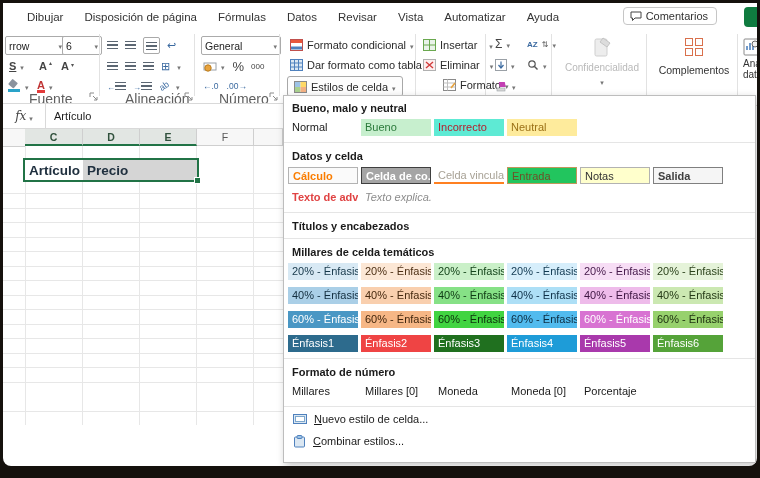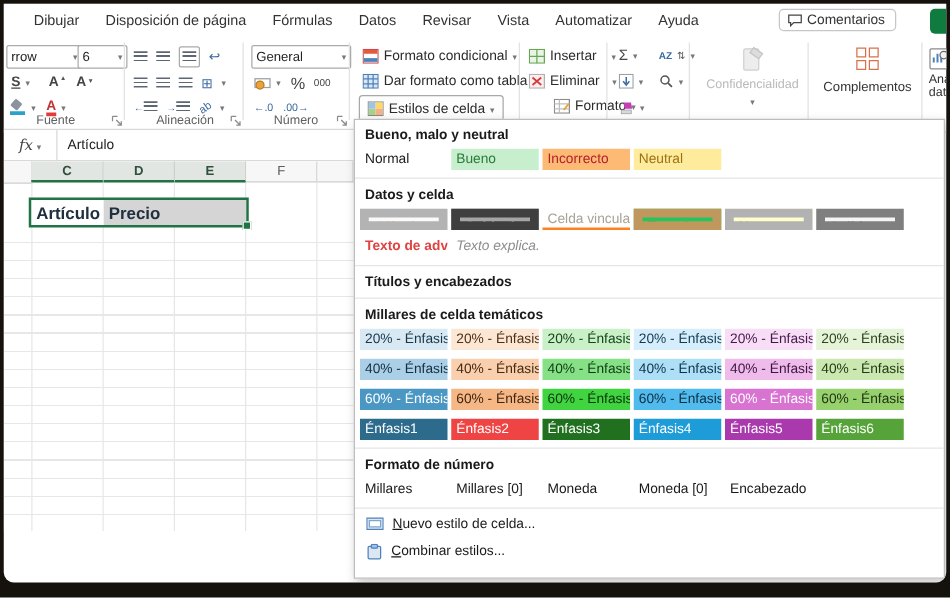--- a/index.html
+++ b/index.html
@@ -12,21 +12,21 @@
   .menubar{position:absolute;left:0;top:0;right:0;height:27px;display:flex;align-items:center;
            gap:21px;padding-left:24px;font-size:11.5px;color:#333;background:#fff;}
   .menubar .mitem{cursor:default;white-space:nowrap;}
   .comments-btn{position:absolute;right:40px;top:4px;border:1px solid #c6c6c6;border-radius:4px;
                 padding:2px 8px 2px 6px;font-size:11px;color:#333;display:flex;align-items:center;gap:4px;background:#fff;}
   .green-stub{position:absolute;right:0;top:4px;width:13px;height:20px;background:#0f7b3f;border-radius:4px 0 0 4px;}
 
   
   .ribbon{position:absolute;left:0;top:27px;right:0;height:75px;background:#fff;border-bottom:1px solid #dcdcdc;font-size:11px;color:#2b2b2b;}
   .vsep{position:absolute;top:4px;height:62px;width:1px;background:#e2e2e2;}
-  .glabel{position:absolute;top:61px;font-size:10px;color:#5f5f5f;}
+  .glabel{position:absolute;top:61px;font-size:14px;color:#5f5f5f;}
   .launch{position:absolute;top:62px;width:9px;height:9px;}
   .combo{position:absolute;height:17px;border:1px solid #ababab;border-radius:2px;background:#fff;
          font-size:10.5px;line-height:16px;padding:0 3px;color:#222;display:flex;justify-content:space-between;align-items:center;}
   .chev::after{content:"▾";font-size:7px;color:#777;}
   .rbtn{position:absolute;display:flex;align-items:center;gap:4px;white-space:nowrap;height:18px;}
   .lns{display:inline-block;width:11px;height:8px;
        background:repeating-linear-gradient(to bottom,#5c6773 0 1.3px,transparent 1.3px 3.4px);}
   .pressbox{border:1px solid #a9a9a9;border-radius:2px;padding:2px 2px 1px;background:#fff;}
   .mini{font-size:8px;color:#3b6aa0;}
   .sA{font-weight:bold;font-size:11px;color:#444;}
@@ -59,21 +59,21 @@
 
   
   .panel{position:absolute;left:280px;top:92px;width:473px;height:368px;background:#fff;
          border:1px solid #bdbdbd;box-shadow:2px 3px 8px rgba(0,0,0,.22);box-sizing:border-box;
          font-size:11px;color:#1a1a1a;z-index:9;overflow:hidden;}
   .ptitle{font-weight:bold;padding:6px 8px 3px;height:12px;}
   .prow{display:flex;padding:2px 0 3px 4px;}
   .pcell{width:70px;height:17px;line-height:17px;padding-left:4px;margin-right:3px;box-sizing:border-box;
          white-space:nowrap;overflow:hidden;cursor:default;}
   .psep{border-top:1px solid #e5e5e5;margin:3px 0 1px;}
-  .dm-border{border:7px solid #15803d;}
+  .dm-border{border:1px solid #15803d;}
   .dm-linked{border-bottom:2px solid #ff8021;}
   .bold{font-weight:bold;}
   .ital{font-style:italic;}
   .trow{display:flex;align-items:center;height:27px;padding-left:4px;}
   .tcellw{width:73px;box-sizing:border-box;}
   .t-enc1{width:70px;border:1px solid #9c9c9c;border-radius:2px;background:#fff;
           font-weight:bold;font-size:13px;padding:1px 0 0 4px;height:20px;box-sizing:border-box;
           border-bottom:1px solid #9c9c9c;position:relative;}
   .t-enc1 .blueline{position:absolute;left:1px;right:1px;bottom:1px;height:2px;background:#4f9bc4;}
   .t-enc4{font-weight:bold;font-size:11px;}
@@ -356,21 +356,21 @@
     <div class="fillhandle"></div>
 
   </div>
 
   <div class="panel">
 
     <div class="ptitle">Bueno, malo y neutral</div>
     <div class="prow">
       <div class="pcell" style="color: rgb(26, 26, 26);">Normal</div>
       <div class="pcell" style="background-color: rgb(199, 239, 206); color: rgb(43, 122, 59);">Bueno</div>
-      <div class="pcell" style="background-color: #fdba74; color: rgb(179, 32, 46);">Incorrecto</div>
+      <div class="pcell" style="background-color: #5eead4; color: rgb(179, 32, 46);">Incorrecto</div>
       <div class="pcell" style="background-color: rgb(254, 235, 156); color: rgb(156, 113, 23);">Neutral</div>
     </div>
     <div class="psep"></div>
 
     <div class="ptitle">Datos y celda</div>
     <div class="prow">
       <div class="pcell dm-border bold" style="background-color: rgb(250, 250, 250); color: rgb(250, 125, 0); border-color: rgb(179, 179, 179);">Cálculo</div>
       <div class="pcell dm-border bold" style="background-color: rgb(165, 165, 165); color: rgb(255, 255, 255); border-color: rgb(63, 63, 63);">Celda de co...</div>
       <div class="pcell dm-linked" style="color: rgb(168, 162, 150); border-bottom-color: rgb(255, 128, 33);">Celda vincula...</div>
       <div class="pcell dm-border" style="background-color: #22c55e; color: rgb(109, 81, 40); border-color: rgb(192, 151, 92);">Entrada</div>
@@ -420,21 +420,21 @@
       <div class="pcell" style="background-color: rgb(85, 163, 57); color: rgb(255, 255, 255);">Énfasis6</div>
     </div>
     <div class="psep"></div>
 
     <div class="ptitle">Formato de número</div>
     <div class="prow">
       <div class="pcell">Millares</div>
       <div class="pcell">Millares [0]</div>
       <div class="pcell">Moneda</div>
       <div class="pcell">Moneda [0]</div>
-      <div class="pcell">Encabezado</div>
+      <div class="pcell">Porcentaje</div>
     </div>
     <div class="psep"></div>
 
     <div class="action">
       <svg width="14" height="12" viewBox="0 0 14 12">
         <rect x="0.5" y="1.5" width="13" height="9" fill="#dbe7f2" stroke="#4f81bd"></rect>
         <rect x="2.5" y="3.5" width="9" height="5" fill="#fff" stroke="#7da7cc"></rect>
       </svg>
       <span><u>N</u><span>uevo estilo de celda...</span></span>
     </div>

